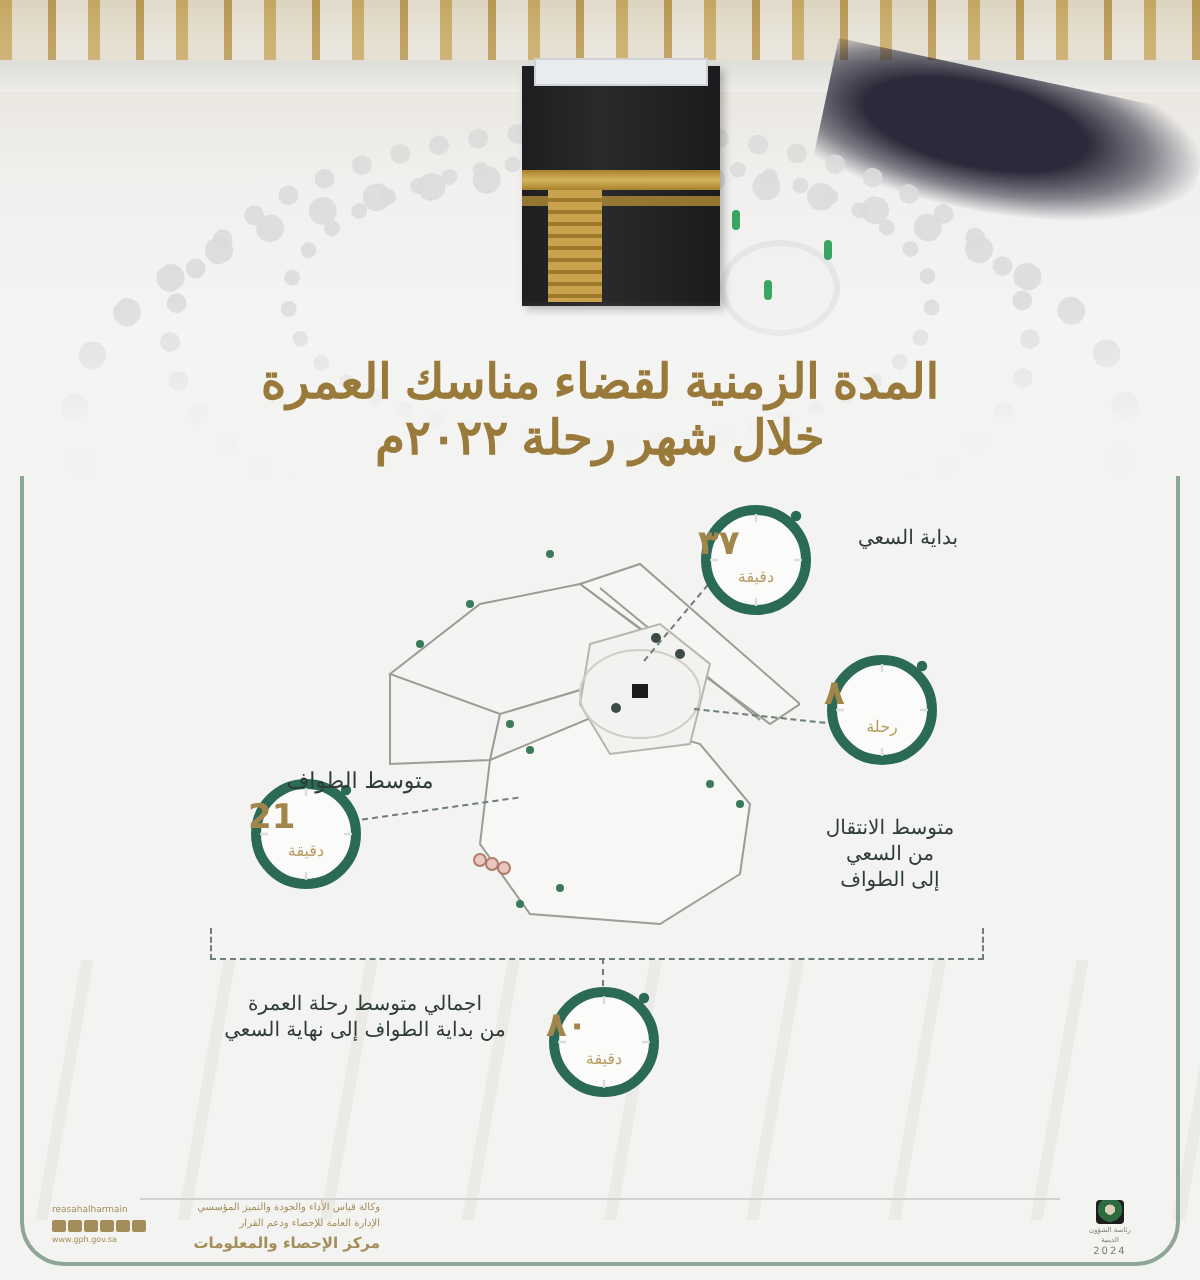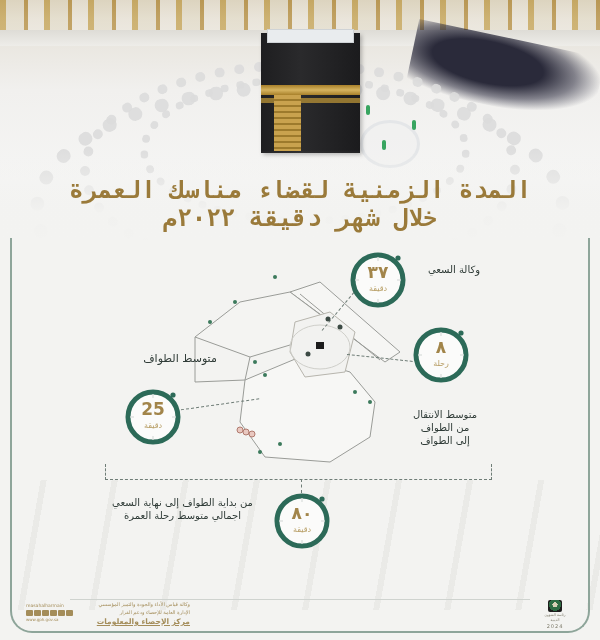--- a/index.html
+++ b/index.html
@@ -53,21 +53,21 @@
 
     .hero-fade {
       position: absolute; left: 0; top: 150px; width: 600px; height: 100px;
       background: linear-gradient(180deg, rgba(243,243,241,0), rgba(243,243,241,.9) 60%, #f3f3f1);
     }
 
     
     .title {
       position: absolute; left: 0; top: 178px; width: 600px; text-align: center;
       color: #9a7a3a; font-weight: bold; font-size: 24px; line-height: 28px;
-      font-family: Liberation Mono, monospace;
+      font-family: Liberation Sans, sans-serif;
     }
 
     
     .card {
       position: absolute; left: 10px; top: 238px; width: 580px; height: 395px;
       border: 2px solid #8ea59a; border-top: none; border-radius: 0 0 22px 22px;
       background: transparent;
     }
     .bg-calligraphy {
       position: absolute; left: 0; top: 480px; width: 600px; height: 130px;
@@ -79,21 +79,21 @@
     
     .map { position: absolute; left: 180px; top: 262px; width: 220px; height: 205px; }
     .map svg { width: 220px; height: 205px; }
 
     
     .timer {
       position: absolute; width: 58px; height: 58px;
     }
     .timer svg { position: absolute; left: 0; top: 0; }
     .timer .num {
-      position: absolute; left: 0; top: 12px; width: 58px; text-align: center;
+      position: absolute; left: 0; top: 12px; width: 58px; text-align: left;
       color: #a2854a; font-size: 17px; font-weight: bold; line-height: 18px;
     }
     .timer .unit {
       position: absolute; left: 0; top: 33px; width: 58px; text-align: center;
       color: #b79d63; font-size: 8px; line-height: 10px;
     }
 
     .label {
       position: absolute; color: #2f3b37; font-size: 10px; line-height: 13px; text-align: center;
     }
@@ -101,21 +101,21 @@
     
     .dot-line { position: absolute; border-top: 1.5px dashed #6f7d77; }
     .dot-vline { position: absolute; border-left: 1.5px dashed #6f7d77; }
 
     
     .footer-rule { position: absolute; left: 70px; top: 599px; width: 460px; height: 1px; background: #cfd3cf; }
     .footer-text {
       position: absolute; left: 80px; top: 600px; width: 110px; text-align: right; color: #a48d5a;
     }
     .footer-text .l1, .footer-text .l2 { font-size: 5px; line-height: 8px; white-space: nowrap; }
-    .footer-text .l3 { font-size: 7.5px; line-height: 11px; font-weight: bold; white-space: nowrap; text-decoration: underline; }
+    .footer-text .l3 { font-size: 7.5px; line-height: 11px; font-weight: bold; white-space: nowrap; }
     .social {
       position: absolute; left: 26px; top: 603px; width: 52px; direction: ltr; text-align: left;
       color: #a48d5a;
     }
     .social .handle { font-size: 4.5px; line-height: 6px; }
     .social .icons { display: flex; gap: 1px; margin: 1px 0; }
     .social .icons span { display: inline-block; width: 7px; height: 6px; background: #a48d5a; border-radius: 1px; }
     .social .site { font-size: 4px; line-height: 6px; }
     .logo-2024 {
       position: absolute; left: 540px; top: 600px; width: 30px; text-align: center; color: #7d7a6a;
@@ -145,21 +145,21 @@
     <div class="roof"></div>
     <div class="belt"></div>
     <div class="belt2"></div>
     <div class="door"></div>
   </div>
   <div class="hero-fade"></div>
 </div>
 
 <div class="title">
   <div>المدة الزمنية لقضاء مناسك العمرة</div>
-  <div>خلال شهر دقيقة ٢٠٢٢م</div>
+  <div>خلال شهر رحلة ٢٠٢٢م</div>
 </div>
 
 <div class="bg-calligraphy"></div>
 
 <div class="card"></div>
 
 <div class="map">
   <svg viewBox="0 0 220 205" xmlns="http://www.w3.org/2000/svg">
     <g fill="none" stroke="#9a9c98" stroke-width="1">
 
@@ -214,75 +214,75 @@
     <g stroke="#d9ddda" stroke-width="1.2">
         <line x1="29" y1="6" x2="29" y2="10"></line>
         <line x1="29" y1="48" x2="29" y2="52"></line>
         <line x1="6" y1="29" x2="10" y2="29"></line>
         <line x1="48" y1="29" x2="52" y2="29"></line>
       </g>
   </svg>
   <div class="num">٣٧</div>
   <div class="unit">دقيقة</div>
 </div>
-<div class="label" style="left:414px;top:263px;width:80px;">وكالة السعي</div>
+<div class="label" style="left:414px;top:263px;width:80px;">بداية السعي</div>
 
 <div class="timer" style="left:412px;top:326px;">
   <svg width="58" height="58" viewBox="0 0 58 58">
     <circle cx="29" cy="29" r="25" fill="#fbfbfa" stroke="#2c6a58" stroke-width="5"></circle>
     <circle cx="49" cy="7" r="2.6" fill="#2c6a58"></circle>
     <g stroke="#d9ddda" stroke-width="1.2">
         <line x1="29" y1="6" x2="29" y2="10"></line>
         <line x1="29" y1="48" x2="29" y2="52"></line>
         <line x1="6" y1="29" x2="10" y2="29"></line>
         <line x1="48" y1="29" x2="52" y2="29"></line>
       </g>
   </svg>
   <div class="num">٨</div>
   <div class="unit">رحلة</div>
 </div>
 <div class="label" style="left:405px;top:388px;width:80px;margin-top:20px;">
   <div>متوسط الانتقال</div>
-  <div>من الطواف</div>
+  <div>من السعي</div>
   <div>إلى الطواف</div>
 </div>
 
 <div class="timer" style="left:124px;top:388px;">
   <svg width="58" height="58" viewBox="0 0 58 58">
     <circle cx="29" cy="29" r="25" fill="#fbfbfa" stroke="#2c6a58" stroke-width="5"></circle>
     <circle cx="49" cy="7" r="2.6" fill="#2c6a58"></circle>
     <g stroke="#d9ddda" stroke-width="1.2">
         <line x1="29" y1="6" x2="29" y2="10"></line>
         <line x1="29" y1="48" x2="29" y2="52"></line>
         <line x1="6" y1="29" x2="10" y2="29"></line>
         <line x1="48" y1="29" x2="52" y2="29"></line>
       </g>
   </svg>
-  <div class="num">25</div>
+  <div class="num">21</div>
   <div class="unit">دقيقة</div>
 </div>
-<div class="label" style="left:140px;top:352px;width:80px;font-size:11px;">متوسط الطواف</div>
+<div class="label" style="left:140px;top:384px;width:80px;font-size:11px;">متوسط الطواف</div>
 
 <div class="timer" style="left:273px;top:492px;">
   <svg width="58" height="58" viewBox="0 0 58 58">
     <circle cx="29" cy="29" r="25" fill="#fbfbfa" stroke="#2c6a58" stroke-width="5"></circle>
     <circle cx="49" cy="7" r="2.6" fill="#2c6a58"></circle>
     <g stroke="#d9ddda" stroke-width="1.2">
         <line x1="29" y1="6" x2="29" y2="10"></line>
         <line x1="29" y1="48" x2="29" y2="52"></line>
         <line x1="6" y1="29" x2="10" y2="29"></line>
         <line x1="48" y1="29" x2="52" y2="29"></line>
       </g>
   </svg>
   <div class="num">٨٠</div>
   <div class="unit">دقيقة</div>
 </div>
 <div class="label" style="left:100px;top:496px;width:165px;">
+  <div>اجمالي متوسط رحلة العمرة</div>
   <div>من بداية الطواف إلى نهاية السعي</div>
-  <div>اجمالي متوسط رحلة العمرة</div>
 </div>
 
 <div class="footer-rule"></div>
 
 <div class="social">
   <div class="handle">reasahalharmain</div>
   <div class="icons">
     <span></span>
     <span></span>
     <span></span>

